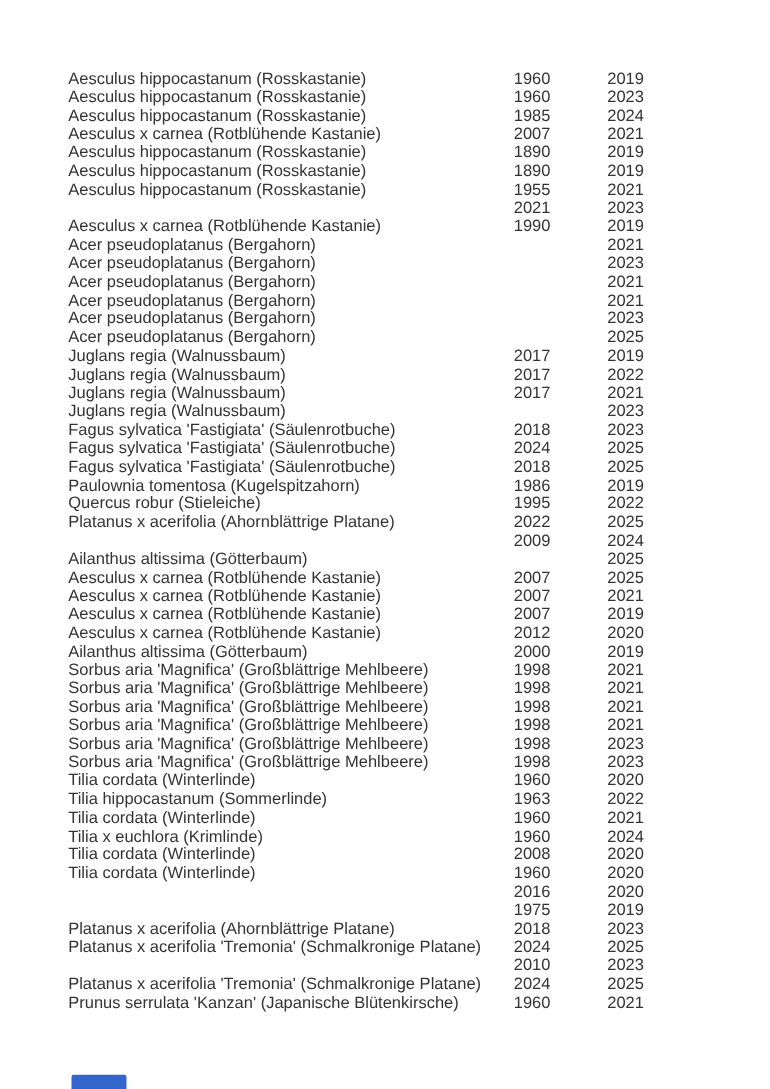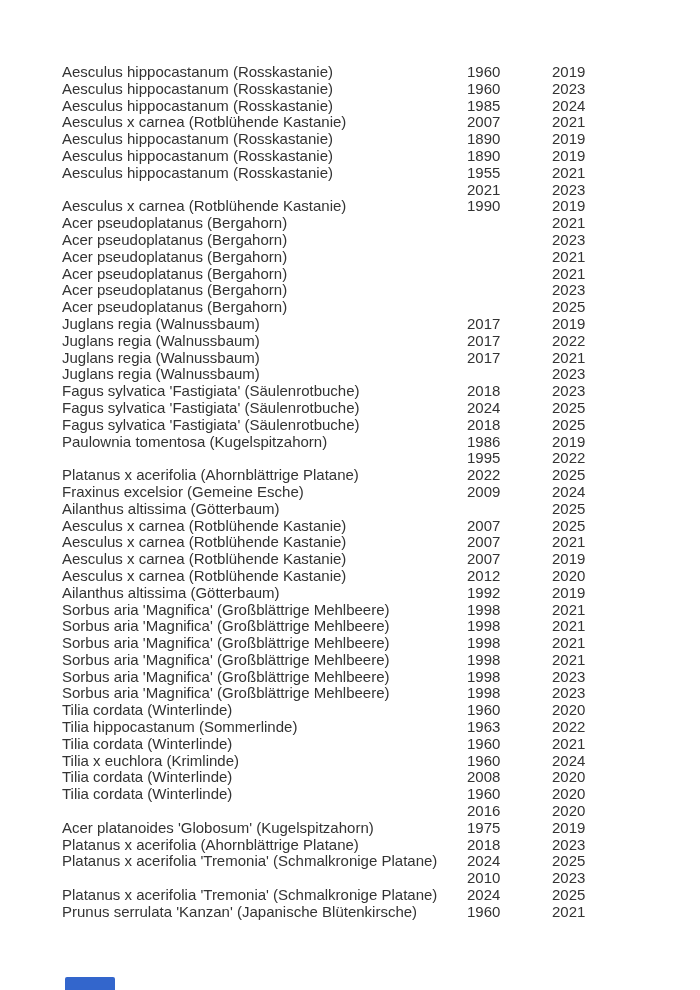--- a/index.html
+++ b/index.html
@@ -186,32 +186,32 @@
     <span class="y2">2025</span>
   </div>
 
   <div class="row">
     <span class="name">Paulownia tomentosa (Kugelspitzahorn)</span>
     <span class="y1">1986</span>
     <span class="y2">2019</span>
   </div>
 
   <div class="row">
+    <span class="name">Quercus robur (Stieleiche)</span>
     <span class="y1">1995</span>
     <span class="y2">2022</span>
   </div>
 
   <div class="row">
     <span class="name">Platanus x acerifolia (Ahornblättrige Platane)</span>
     <span class="y1">2022</span>
     <span class="y2">2025</span>
   </div>
 
   <div class="row">
-    <span class="name">Fraxinus excelsior (Gemeine Esche)</span>
     <span class="y1">2009</span>
     <span class="y2">2024</span>
   </div>
 
   <div class="row">
     <span class="name">Ailanthus altissima (Götterbaum)</span>
     <span class="y1"></span>
     <span class="y2">2025</span>
   </div>
 
@@ -234,21 +234,21 @@
   </div>
 
   <div class="row">
     <span class="name">Aesculus x carnea (Rotblühende Kastanie)</span>
     <span class="y1">2012</span>
     <span class="y2">2020</span>
   </div>
 
   <div class="row">
     <span class="name">Ailanthus altissima (Götterbaum)</span>
-    <span class="y1">1992</span>
+    <span class="y1">2000</span>
     <span class="y2">2019</span>
   </div>
 
   <div class="row">
     <span class="name">Sorbus aria 'Magnifica' (Großblättrige Mehlbeere)</span>
     <span class="y1">1998</span>
     <span class="y2">2021</span>
   </div>
 
   <div class="row">
@@ -316,21 +316,20 @@
     <span class="y1">1960</span>
     <span class="y2">2020</span>
   </div>
 
   <div class="row">
     <span class="y1">2016</span>
     <span class="y2">2020</span>
   </div>
 
   <div class="row">
-    <span class="name">Acer platanoides 'Globosum' (Kugelspitzahorn)</span>
     <span class="y1">1975</span>
     <span class="y2">2019</span>
   </div>
 
   <div class="row">
     <span class="name">Platanus x acerifolia (Ahornblättrige Platane)</span>
     <span class="y1">2018</span>
     <span class="y2">2023</span>
   </div>
 

